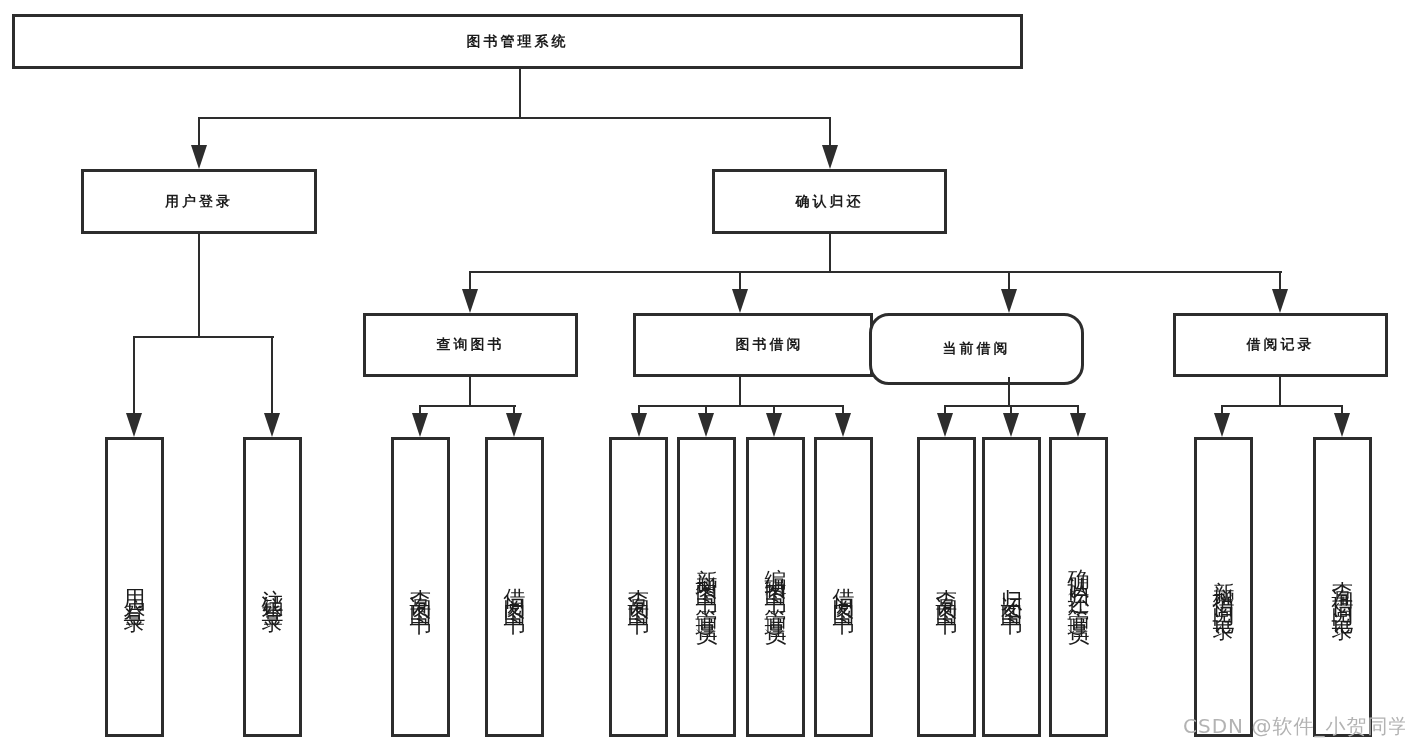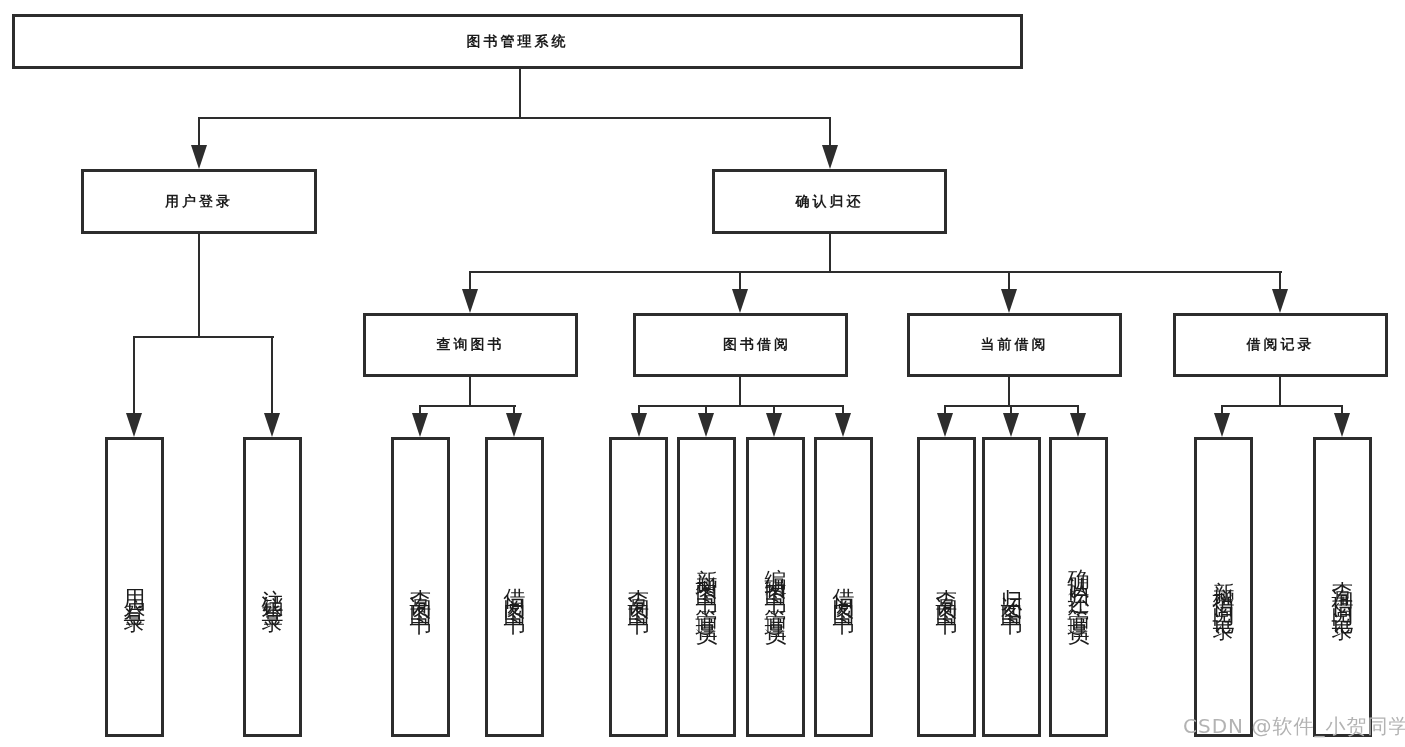--- a/index.html
+++ b/index.html
@@ -103,24 +103,24 @@
   <div class="vline" style="left:739px;  top:271px; height:20px;"></div>
   <div class="arrow" style="left:732px;  top:289px;"></div>
   <div class="vline" style="left:1008px; top:271px; height:20px;"></div>
   <div class="arrow" style="left:1001px; top:289px;"></div>
   <div class="vline" style="left:1279px; top:271px; height:20px;"></div>
   <div class="arrow" style="left:1272px; top:289px;"></div>
 
   <div class="node hbox" style="left:363px; top:313px; width:215px; height:64px;">
     <span>查询图书</span>
   </div>
-  <div class="node hbox" style="left:633px; top:313px; width:215px; height:64px;padding-left:33px;">
+  <div class="node hbox" style="left:633px; top:313px; width:240px; height:64px;padding-left:33px;">
     <span>图书借阅</span>
   </div>
-  <div class="node hbox" style="left:907px; top:313px; width:215px; height:64px;">
+  <div class="node hbox" style="left:869px; top:313px; width:215px; height:72px;border-radius:20px;">
     <span>当前借阅</span>
   </div>
   <div class="node hbox" style="left:1173px; top:313px; width:215px; height:64px;">
     <span>借阅记录</span>
   </div>
 
   <div class="vline" style="left:469px; top:377px; height:30px;"></div>
   <div class="hline" style="left:419px; top:405px; width:97px;"></div>
   <div class="vline" style="left:419px; top:405px; height:12px;"></div>
   <div class="arrow" style="left:412px; top:413px;"></div>

